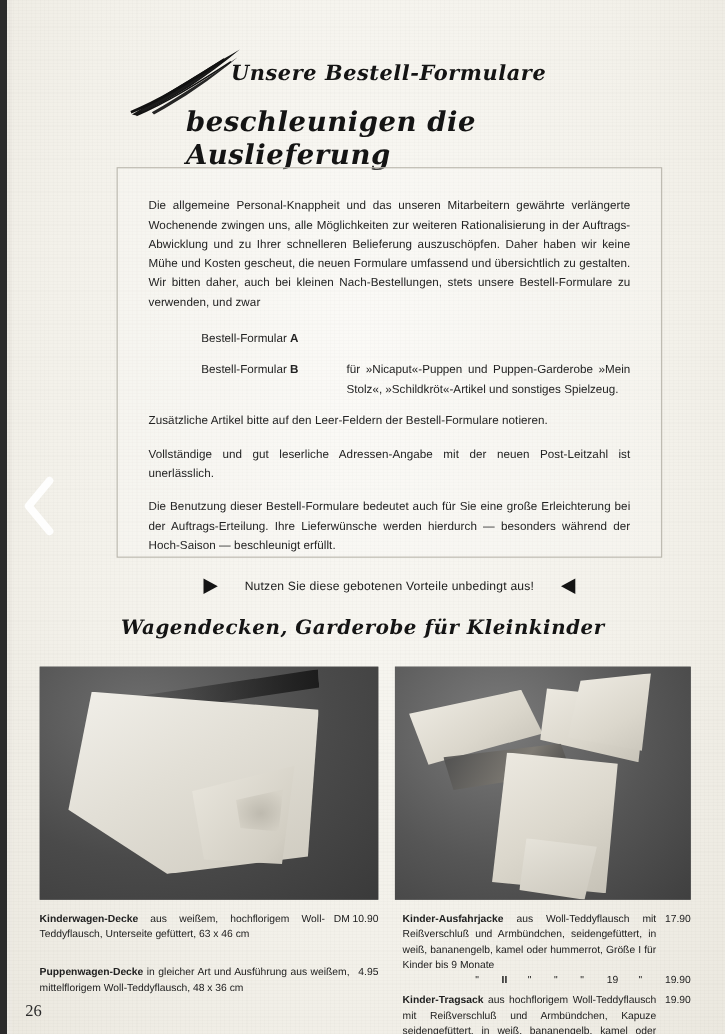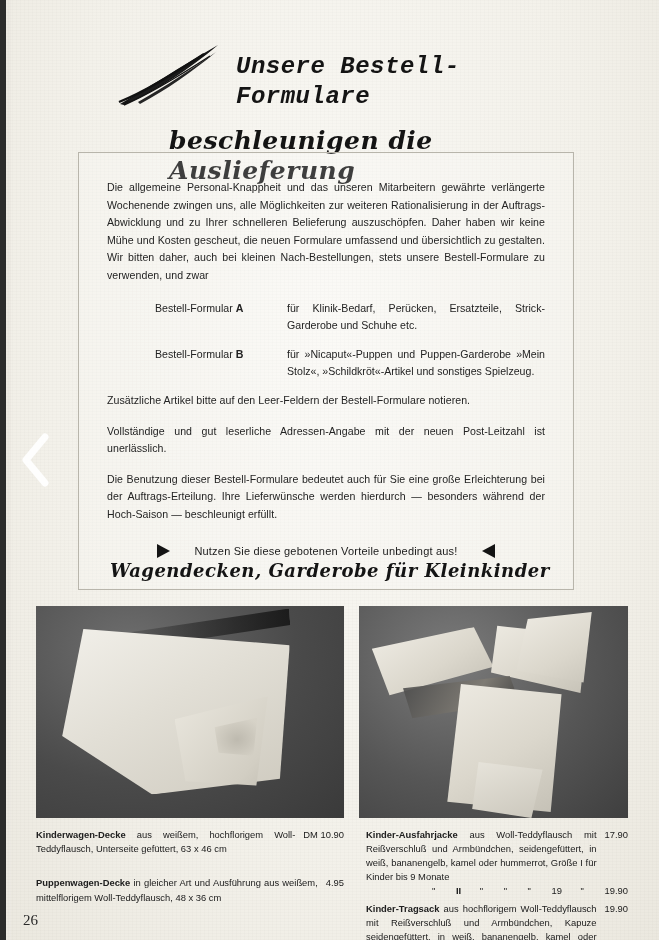--- a/index.html
+++ b/index.html
@@ -25,28 +25,28 @@
   }
 
   
   .script{
     font-family:"DejaVu Serif", serif;
     font-style:italic;font-weight:700;
     color:#141414;
     letter-spacing:.5px;
   }
   .head-block{position:absolute;left:125px;top:52px;width:420px;}
-  .head-line1{font-size:24px;line-height:30px;margin-left:111px;font-family:Liberation Mono, monospace;}
+  .head-line1{font-size:19px;line-height:30px;margin-left:85px;}
   .head-line2{font-size:25px;line-height:30px;margin-left:44px;margin-top:14px;}
 
   .swoosh{position:absolute;left:118px;top:44px;width:105px;height:62px;}
 
   
   .notice{
-    position:absolute;left:78px;top:152px;width:496px;height:438px;
+    position:absolute;left:106px;top:152px;width:496px;height:355px;
     border:1px solid #b8b5ab;
     box-sizing:border-box;
     background:rgba(255,255,255,.18);
   }
   .notice-inner{padding:26px 28px 0 28px;}
   .ntext{
     font-size:10.6px;line-height:17.6px;
     text-align:justify;
     color:#232323;
     letter-spacing:.05px;
@@ -182,21 +182,20 @@
 
   <div class="notice">
     <div class="notice-inner">
       <p class="ntext">Die allgemeine Personal-Knappheit und das unseren Mitarbeitern gewährte verlängerte Wochenende zwingen uns, alle Möglichkeiten zur weiteren Rationalisierung in der Auftrags-Abwicklung und zu Ihrer schnelleren Belieferung auszuschöpfen. Daher haben wir keine Mühe und Kosten gescheut, die neuen Formulare umfassend und übersichtlich zu gestalten. Wir bitten daher, auch bei kleinen Nach-Bestellungen, stets unsere Bestell-Formulare zu verwenden, und zwar</p>
 
       <div class="formrow">
         <div class="lbl">
           <span>Bestell-Formular</span>
           <b>A</b>
         </div>
-        <div class="desc">für Klinik-Bedarf, Perücken, Ersatzteile, Strick-Garderobe und Schuhe etc.</div>
       </div>
 
       <div class="formrow">
         <div class="lbl">
           <span>Bestell-Formular</span>
           <b>B</b>
         </div>
         <div class="desc">für »Nicaput«-Puppen und Puppen-Garderobe »Mein Stolz«, »Schildkröt«-Artikel und sonstiges Spielzeug.</div>
       </div>
 

